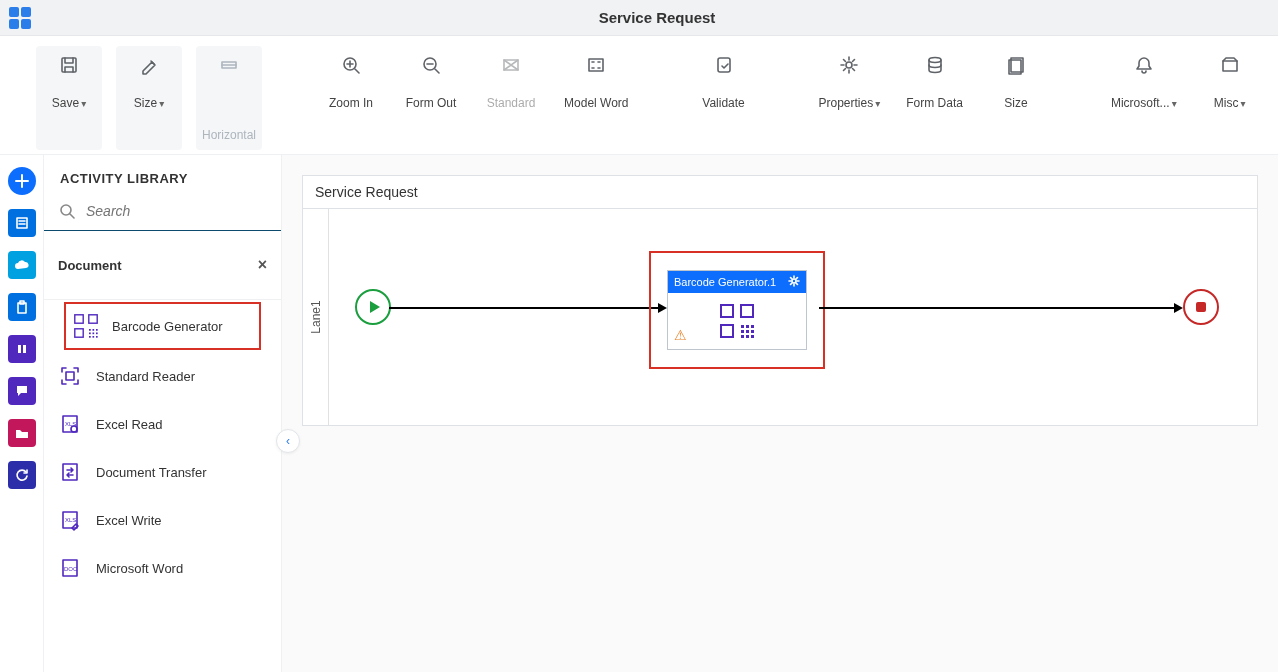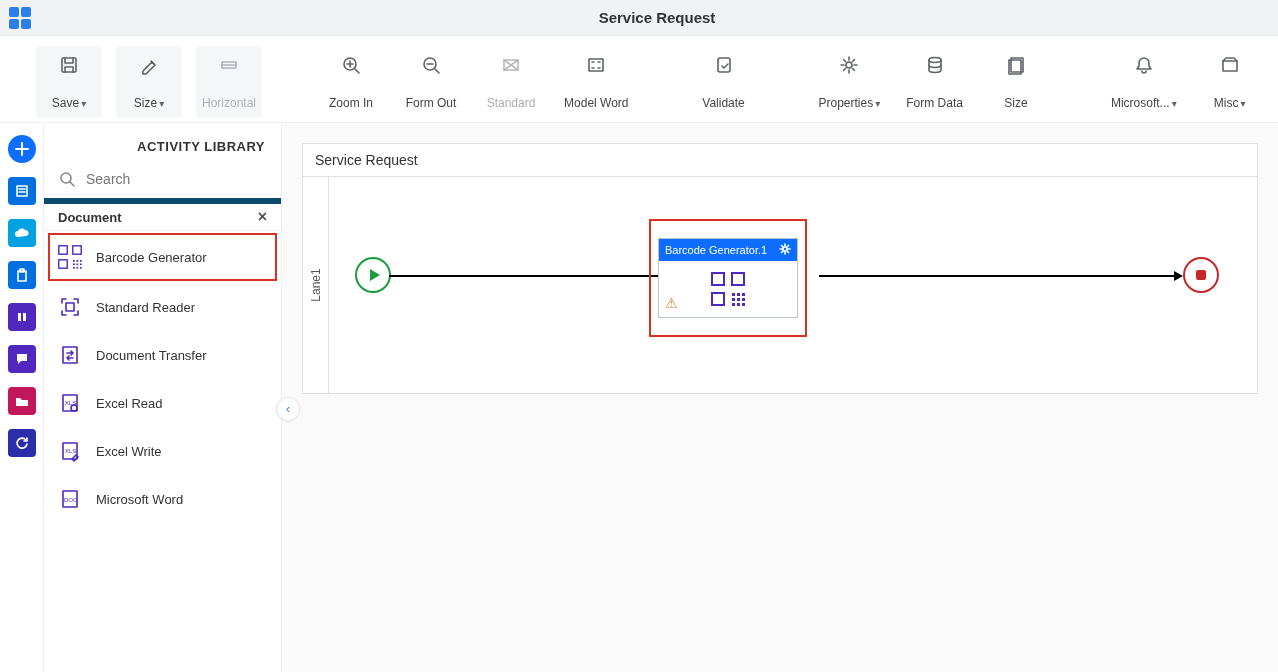--- a/index.html
+++ b/index.html
@@ -25,40 +25,40 @@
   .apps-icon{display:grid;grid-template-columns:10px 10px;grid-template-rows:10px 10px;gap:2px;}
   .apps-icon span{background:#2b7de9;border-radius:2px;}
   
   .toolbar{display:flex;gap:14px;padding:10px 14px 4px 36px;background:#ffffff;border-bottom:1px solid #eef0f2;}
   .tool{display:flex;flex-direction:column;align-items:center;gap:20px;min-width:66px;padding:8px 6px;border-radius:4px;text-align:right;}
   .tool.panel{background:#f5f6f8;}
   .tool .ticon{height:22px;display:flex;align-items:center;justify-content:center;color:#5f6368;}
   .tool.panel.disabled .ticon, .tool.panel.disabled .tlabel{color:#adb5bd;}
   .tool .tlabel{font-size:12px;color:#444;display:flex;align-items:center;gap:2px;}
   .tool .tlabel .chev{font-size:10px;color:#666;}
-  .tool.panel.disabled .tlabel{color:#adb5bd;}
+  .tool.panel.disabled .tlabel{color:#adb5bd;margin-top:32px;}
   
   .main{display:flex;height:calc(672px - 36px - 78px);position:relative;}
   .leftrail{width:44px;background:#fff;border-right:1px solid #eef0f2;display:flex;flex-direction:column;align-items:center;padding-top:12px;gap:14px;}
   .rail-btn{width:28px;height:28px;border-radius:4px;display:flex;align-items:center;justify-content:center;font-size:14px;color:#fff;}
   .rail-plus{background:var(--blue);border-radius:14px;}
   .rail-blue{background:var(--sidebar-blue);}
   .rail-purple{background:var(--purple);}
   .rail-pink{background:var(--pink);}
   
   .library{width:238px;background:#fff;border-right:1px solid #eef0f2;display:flex;flex-direction:column;}
-  .lib-title{padding:16px 16px 10px;font-weight:700;letter-spacing:.5px;color:#333;text-align:right;}
+  .lib-title{padding:16px 16px 10px;font-weight:700;letter-spacing:.5px;color:#333;}
   .search{display:flex;align-items:center;gap:8px;padding:6px 14px 10px;color:#888;}
   .search svg{flex:0 0 18px;}
-  .search-input{border:none;outline:none;font-size:14px;color:#ec4899;flex:1;background:transparent;}
-  .lib-section{display:flex;align-items:center;justify-content:space-between;padding:4px 14px;border-top:6px solid #0c4a6e;border-bottom:1px solid #eef0f2;font-weight:600;}
+  .search-input{border:none;outline:none;font-size:14px;color:#ec4899;flex:1;background:transparent;font-style:italic;}
+  .lib-section{display:flex;align-items:center;justify-content:space-between;padding:25px 14px;border-top:1px solid #0c4a6e;border-bottom:1px solid #eef0f2;font-weight:600;}
   .lib-list{display:flex;flex-direction:column;}
   .lib-item{display:flex;align-items:center;gap:14px;padding:12px 14px;cursor:grab;}
   .lib-item .ic{width:24px;height:24px;display:flex;align-items:center;justify-content:center;color:var(--purple);}
-  .lib-item.highlight{border:2px solid #d93025;margin:2px 4px;padding:10px 8px;}
+  .lib-item.highlight{border:2px solid #d93025;margin:2px 20px;padding:10px 8px;}
   
   .collapse-tab{position:absolute;left:276px;top:274px;width:24px;height:24px;border-radius:12px;background:#fff;border:1px solid #e2e5e9;display:flex;align-items:center;justify-content:center;color:#2b7de9;font-size:12px;box-shadow:0 1px 3px rgba(0,0,0,.06);z-index:5;}
   
   .canvas{flex:1;padding:20px;}
   .process{border:1px solid var(--border);background:#fff;}
   .process-header{padding:8px 12px;border-bottom:1px solid var(--border);font-size:14px;}
   .process-body{display:flex;min-height:216px;}
   .lane-label{width:26px;border-right:1px solid var(--border);display:flex;align-items:center;justify-content:center;}
   .lane-label span{transform:rotate(-90deg);white-space:nowrap;font-size:12px;color:#555;}
   .lane{flex:1;position:relative;}
@@ -66,21 +66,21 @@
   .flow-line{position:absolute;top:98px;height:2px;background:#000;}
   .line1{left:60px;width:269px;}
   .line2{left:490px;width:355px;}
   .arrow{position:absolute;top:94px;width:0;height:0;border-top:5px solid transparent;border-bottom:5px solid transparent;border-left:9px solid #000;}
   .arrow1{left:329px;}
   .arrow2{left:845px;}
   .start-node{position:absolute;left:26px;top:80px;width:36px;height:36px;border:2px solid #1a9e3e;border-radius:18px;display:flex;align-items:center;justify-content:center;}
   .start-node::after{content:"";border-left:10px solid #1a9e3e;border-top:6px solid transparent;border-bottom:6px solid transparent;margin-left:3px;}
   .end-node{position:absolute;left:854px;top:80px;width:36px;height:36px;border:2px solid #c62828;border-radius:18px;display:flex;align-items:center;justify-content:center;}
   .end-node::after{content:"";width:10px;height:10px;background:#c62828;border-radius:2px;}
-  .node-frame{position:absolute;left:320px;top:42px;width:158px;height:118px;border:2px solid #d93025;display:flex;align-items:center;justify-content:center;}
+  .node-frame{position:absolute;left:320px;top:42px;width:176px;height:118px;border:2px solid #d93025;display:flex;align-items:center;justify-content:center;}
   .activity{width:140px;border:1px solid #bfc5cc;background:#fff;}
   .activity-head{background:#0d6efd;color:#fff;display:flex;align-items:center;justify-content:space-between;padding:4px 6px;font-size:11px;}
   .activity-body{height:56px;display:flex;align-items:center;justify-content:center;position:relative;}
   .warn{position:absolute;left:6px;bottom:6px;color:#e67e22;font-size:14px;}
   .qr{display:grid;grid-template-columns:14px 14px;grid-template-rows:14px 14px;gap:6px;}
   .qr .sq{border:2px solid var(--purple);}
   .qr .dots{background:radial-gradient(var(--purple) 1.5px,transparent 1.5px);background-size:5px 5px;}
   
   .sicon{stroke:currentColor;fill:none;stroke-width:1.6;stroke-linecap:round;stroke-linejoin:round;}
   
@@ -340,34 +340,34 @@
               <path d="M3 3h4M3 3v4M19 3h-4M19 3v4M3 19h4M3 19v-4M19 19h-4M19 19v-4"></path>
               <rect x="7" y="7" width="8" height="8"></rect>
             </svg>
         </div>
         <span>Standard Reader</span>
       </div>
       <div class="lib-item">
         <div class="ic">
           <svg width="22" height="22" class="sicon" style="color:var(--purple)">
               <rect x="4" y="3" width="14" height="16"></rect>
-              <path d="M8 9h6m0 0-2-2m2 2-2 2M14 14H8m0 0 2-2m-2 2 2 2"></path>
-            </svg>
-        </div>
-        <span>Document Transfer</span>
-      </div>
-      <div class="lib-item">
-        <div class="ic">
-          <svg width="22" height="22" class="sicon" style="color:var(--purple)">
-              <rect x="4" y="3" width="14" height="16"></rect>
               <text x="6" y="13" font-size="6" fill="var(--purple)" stroke="none">XLS</text>
               <circle cx="15" cy="16" r="3"></circle>
             </svg>
         </div>
         <span>Excel Read</span>
+      </div>
+      <div class="lib-item">
+        <div class="ic">
+          <svg width="22" height="22" class="sicon" style="color:var(--purple)">
+              <rect x="4" y="3" width="14" height="16"></rect>
+              <path d="M8 9h6m0 0-2-2m2 2-2 2M14 14H8m0 0 2-2m-2 2 2 2"></path>
+            </svg>
+        </div>
+        <span>Document Transfer</span>
       </div>
       <div class="lib-item">
         <div class="ic">
           <svg width="22" height="22" class="sicon" style="color:var(--purple)">
               <rect x="4" y="3" width="14" height="16"></rect>
               <text x="6" y="13" font-size="6" fill="var(--purple)" stroke="none">XLS</text>
               <path d="M13 19l4-4 2 2-4 4z"></path>
             </svg>
         </div>
         <span>Excel Write</span>

